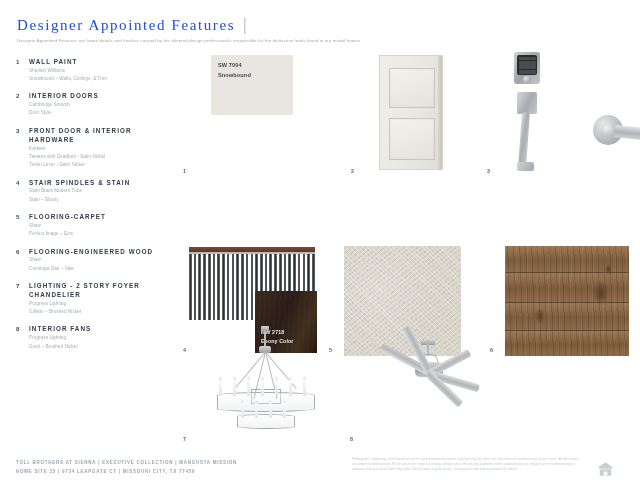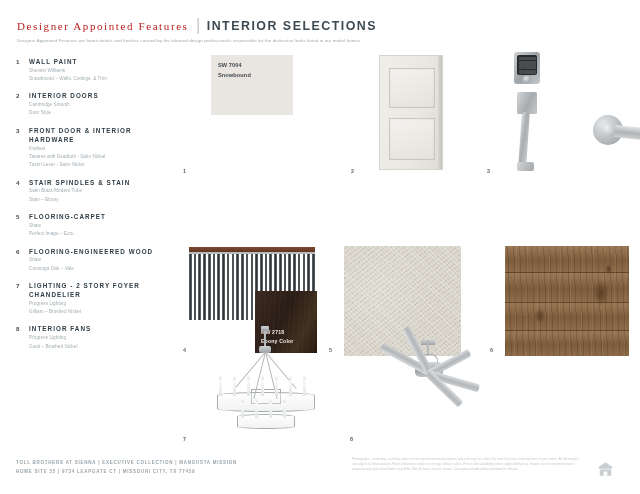--- a/index.html
+++ b/index.html
@@ -2,22 +2,22 @@
 <html><head>
 <meta charset="utf-8">
 <style>
   html,body{margin:0;padding:0;background:#ffffff;}
   body{width:640px;height:494px;overflow:hidden;font-family:"Liberation Sans",sans-serif;}
   .page{position:relative;width:640px;height:494px;background:#ffffff;}
 
   
   .header{position:absolute;left:17px;top:16px;width:606px;}
   .title-row{display:flex;align-items:baseline;white-space:nowrap;}
-  .title-serif{font-family:"Liberation Serif",serif;font-size:11px;letter-spacing:1.6px;
-    color:#b91c1c;font-weight:400;}
+  .title-serif{font-family:"Liberation Serif",serif;font-size:15px;letter-spacing:1.6px;
+    color:#1d4ed8;font-weight:400;}
   .title-divider{font-family:"Liberation Serif",serif;font-size:16px;color:#9aa5ad;
     margin:0 7px 0 8px;font-weight:300;}
   .title-sans{font-family:"Liberation Sans",sans-serif;font-size:12.4px;letter-spacing:1.5px;
     color:#3d4a52;font-weight:600;}
   .subtitle{margin-top:4px;font-size:4.4px;letter-spacing:.12px;color:#9fa9b0;
     line-height:1.35;font-weight:400;}
 
   
   .list{position:absolute;left:16px;top:57px;width:160px;}
   .li{display:flex;margin-bottom:8.5px;}
@@ -154,21 +154,20 @@
 </style>
 </head>
 <body>
 
 <div class="page">
 
   <div class="header">
     <div class="title-row">
       <span class="title-serif">Designer Appointed Features</span>
       <span class="title-divider">|</span>
-      <span class="title-sans">INTERIOR SELECTIONS</span>
     </div>
     <div class="subtitle">Designer Appointed Features are home details and finishes curated by the talented design professionals responsible for the distinctive looks found in our model homes.</div>
   </div>
 
   <div class="list">
 
     <div class="li">
       <div class="li-num">1</div>
       <div class="li-body">
         <div class="li-title">WALL PAINT</div>

